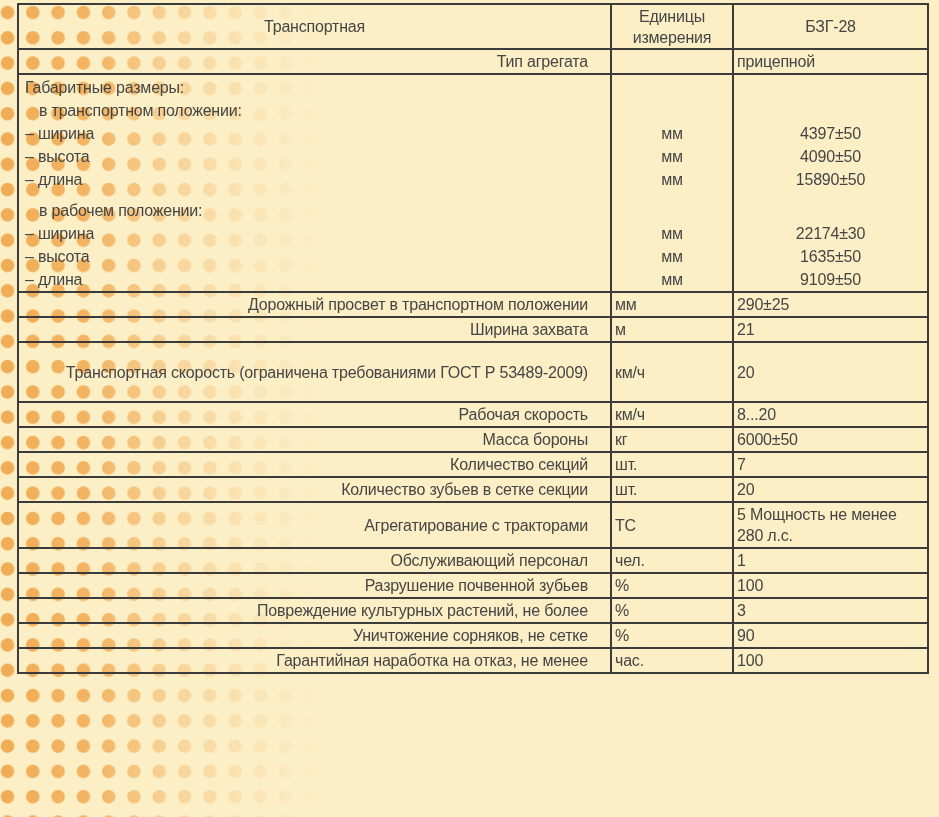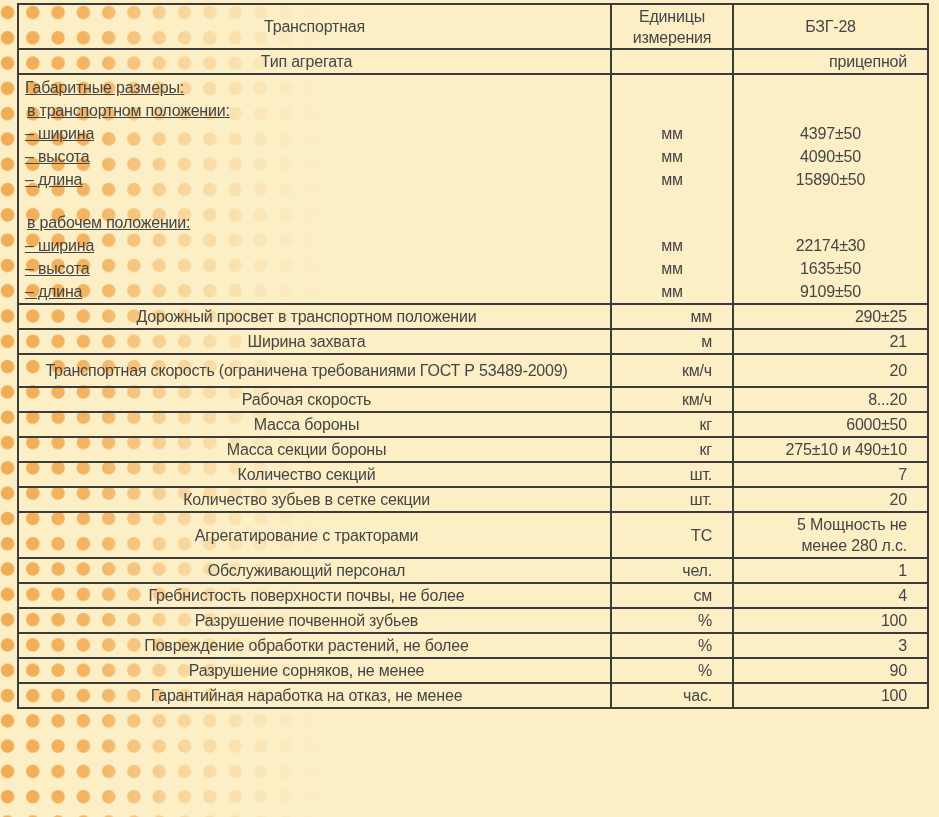--- a/index.html
+++ b/index.html
@@ -39,32 +39,32 @@
   table.spec td, table.spec th{
     border:2px solid var(--line);
     font-size:16px;
     font-weight:400;
     letter-spacing:-0.2px;
     line-height:21px;
     vertical-align:middle;
     background:transparent;
   }
   th.hdr{height:45px;text-align:center;line-height:22px;padding:0 4px;}
-  td.name{ text-align:center; padding:1px 22px 1px 6px;}
-  td.unit, td.value{ text-align:right; padding:1px 20px;}
+  td.name{ text-align:right; padding:1px 22px 1px 6px;}
+  td.unit, td.value{ text-align:left; padding:1px 3px;}
   td.h-s{height:21px;}
-  td.h-d{height:33px;}
+  td.h-d{height:60px;}
   td.h-a{height:46px;}
   
   td.stack{vertical-align:top;padding:1px 0 0 0;}
   .stack .ln{height:23px;line-height:23px;white-space:nowrap;overflow:hidden;}
-  .stack.s-name .ln{padding-left:6px;text-decoration:underline;}
+  .stack.s-name .ln{padding-left:6px;}
   .stack.s-unit .ln,.stack.s-value .ln{text-align:center;}
-  .stack .ln.gap{margin-top:20px;}
-  .stack .ln.indent{padding-left:8px;}
+  .stack .ln.gap{margin-top:8px;}
+  .stack .ln.indent{padding-left:20px;}
 </style>
 </head>
 <body>
 
 <div class="dots"></div>
 
 <table class="spec">
   <colgroup>
     <col class="c-name">
       <col class="c-unit">
@@ -137,61 +137,51 @@
         <td class="name h-s">Рабочая скорость</td>
         <td class="unit h-s">км/ч</td>
         <td class="value h-s">8...20</td>
       </tr>
       <tr>
         <td class="name h-s">Масса бороны</td>
         <td class="unit h-s">кг</td>
         <td class="value h-s">6000±50</td>
       </tr>
       <tr>
-        <td class="name h-s">Масса секции бороны</td>
-        <td class="unit h-s">кг</td>
-        <td class="value h-s">275±10 и 490±10</td>
-      </tr>
-      <tr>
         <td class="name h-s">Количество секций</td>
         <td class="unit h-s">шт.</td>
         <td class="value h-s">7</td>
       </tr>
       <tr>
         <td class="name h-s">Количество зубьев в сетке секции</td>
         <td class="unit h-s">шт.</td>
         <td class="value h-s">20</td>
       </tr>
       <tr>
         <td class="name h-a">Агрегатирование с тракторами</td>
         <td class="unit h-a">ТС</td>
         <td class="value h-a">5 Мощность не менее 280 л.с.</td>
       </tr>
       <tr>
         <td class="name h-s">Обслуживающий персонал</td>
         <td class="unit h-s">чел.</td>
         <td class="value h-s">1</td>
       </tr>
       <tr>
-        <td class="name h-s">Гребнистость поверхности почвы, не более</td>
-        <td class="unit h-s">см</td>
-        <td class="value h-s">4</td>
-      </tr>
-      <tr>
         <td class="name h-s">Разрушение почвенной зубьев</td>
         <td class="unit h-s">%</td>
         <td class="value h-s">100</td>
       </tr>
       <tr>
-        <td class="name h-s">Повреждение обработки растений, не более</td>
+        <td class="name h-s">Повреждение культурных растений, не более</td>
         <td class="unit h-s">%</td>
         <td class="value h-s">3</td>
       </tr>
       <tr>
-        <td class="name h-s">Разрушение сорняков, не менее</td>
+        <td class="name h-s">Уничтожение сорняков, не сетке</td>
         <td class="unit h-s">%</td>
         <td class="value h-s">90</td>
       </tr>
       <tr>
         <td class="name h-s">Гарантийная наработка на отказ, не менее</td>
         <td class="unit h-s">час.</td>
         <td class="value h-s">100</td>
       </tr>
     </tbody>
 </table>

